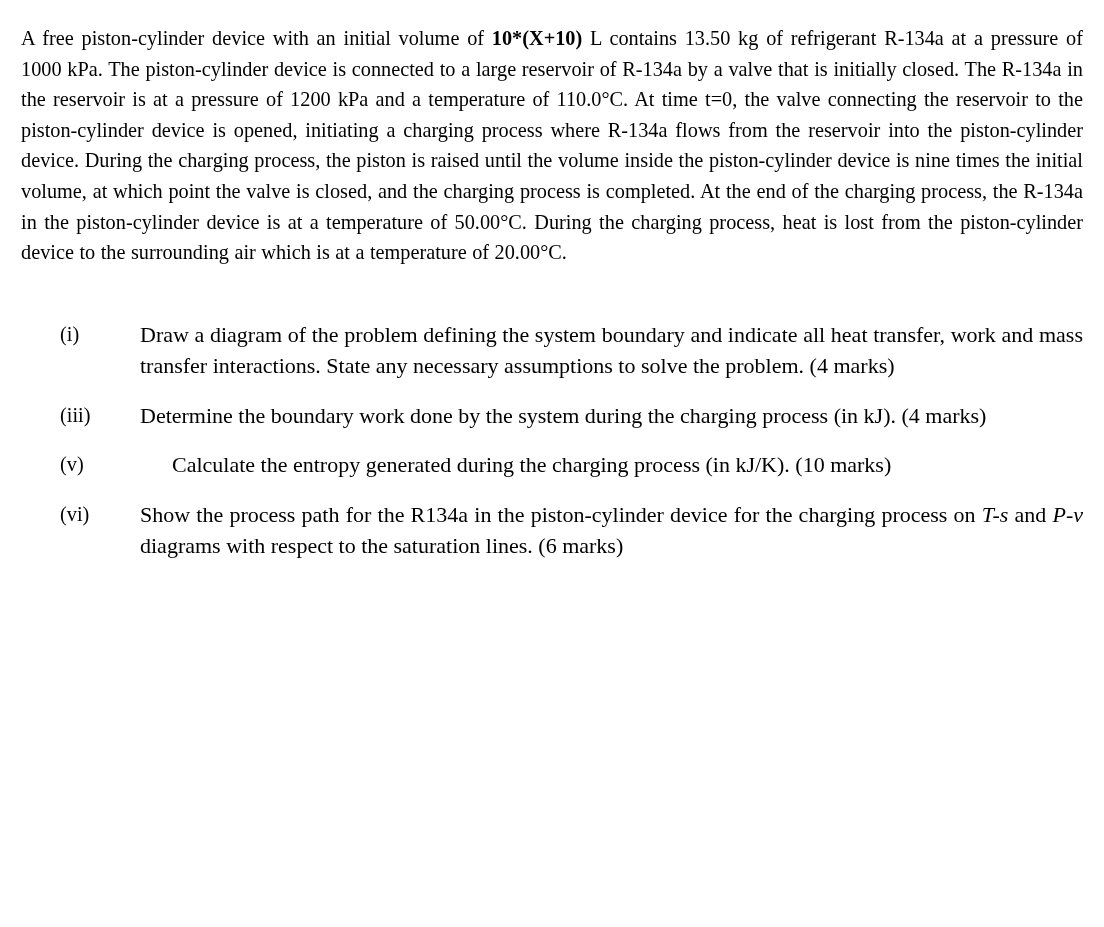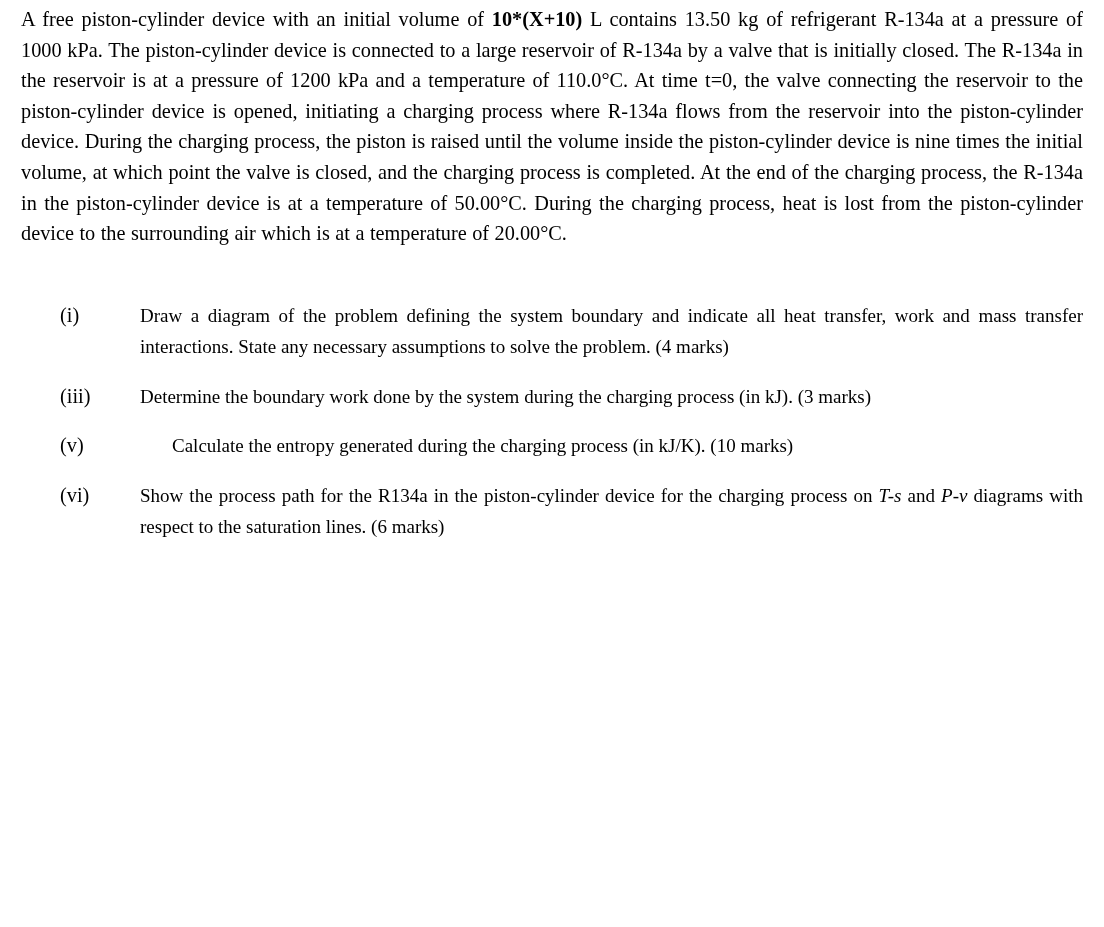--- a/index.html
+++ b/index.html
@@ -13,21 +13,21 @@
     font-family: "Liberation Serif", "DejaVu Serif", serif;
     color: #000000;
     -webkit-font-smoothing: antialiased;
   }
 
   #page {
     position: relative;
     width: 984px;
     height: 927px;
     box-sizing: border-box;
-    padding: 4px 21px 0 21px;
+    padding: 23px 21px 0 21px;
     background: #ffffff;
   }
 
   
   .intro {
     font-size: 20.3px;
     line-height: 30.6px;
     text-align: justify;
     text-justify: inter-word;
     margin: 0;
@@ -63,21 +63,21 @@
     width: 80px;
     margin-left: 39px;
     font-size: 20.3px;
     line-height: 31.5px;
     text-align: left;
     white-space: nowrap;
   }
 
   .q-text {
     flex: 1 1 auto;
-    font-size: 19px;
+    font-size: 22px;
     line-height: 31.5px;
     text-align: justify;
     text-justify: inter-word;
     hyphens: none;
     padding-right: 0px;
   }
 
   
   .q-text > span {
     display: inline;
@@ -102,21 +102,21 @@
   <div class="questions">
 
     <div class="q-row">
       <div class="q-num">(i)</div>
       <div class="q-text">Draw a diagram of the problem defining the system boundary and indicate all heat transfer, work and mass transfer interactions. State any necessary assumptions to solve the problem. (4 marks)</div>
     </div>
 
 
     <div class="q-row">
       <div class="q-num">(iii)</div>
-      <div class="q-text">Determine the boundary work done by the system during the charging process (in kJ). (3 marks)</div>
+      <div class="q-text">Determine the boundary work done by the system during the charging process (in kJ). (4 marks)</div>
     </div>
 
 
     <div class="q-row">
       <div class="q-num">(v)</div>
       <div class="q-text no-justify">Calculate the entropy generated during the charging process (in kJ/K). (10 marks)</div>
     </div>
 
     <div class="q-row">
       <div class="q-num">(vi)</div>

